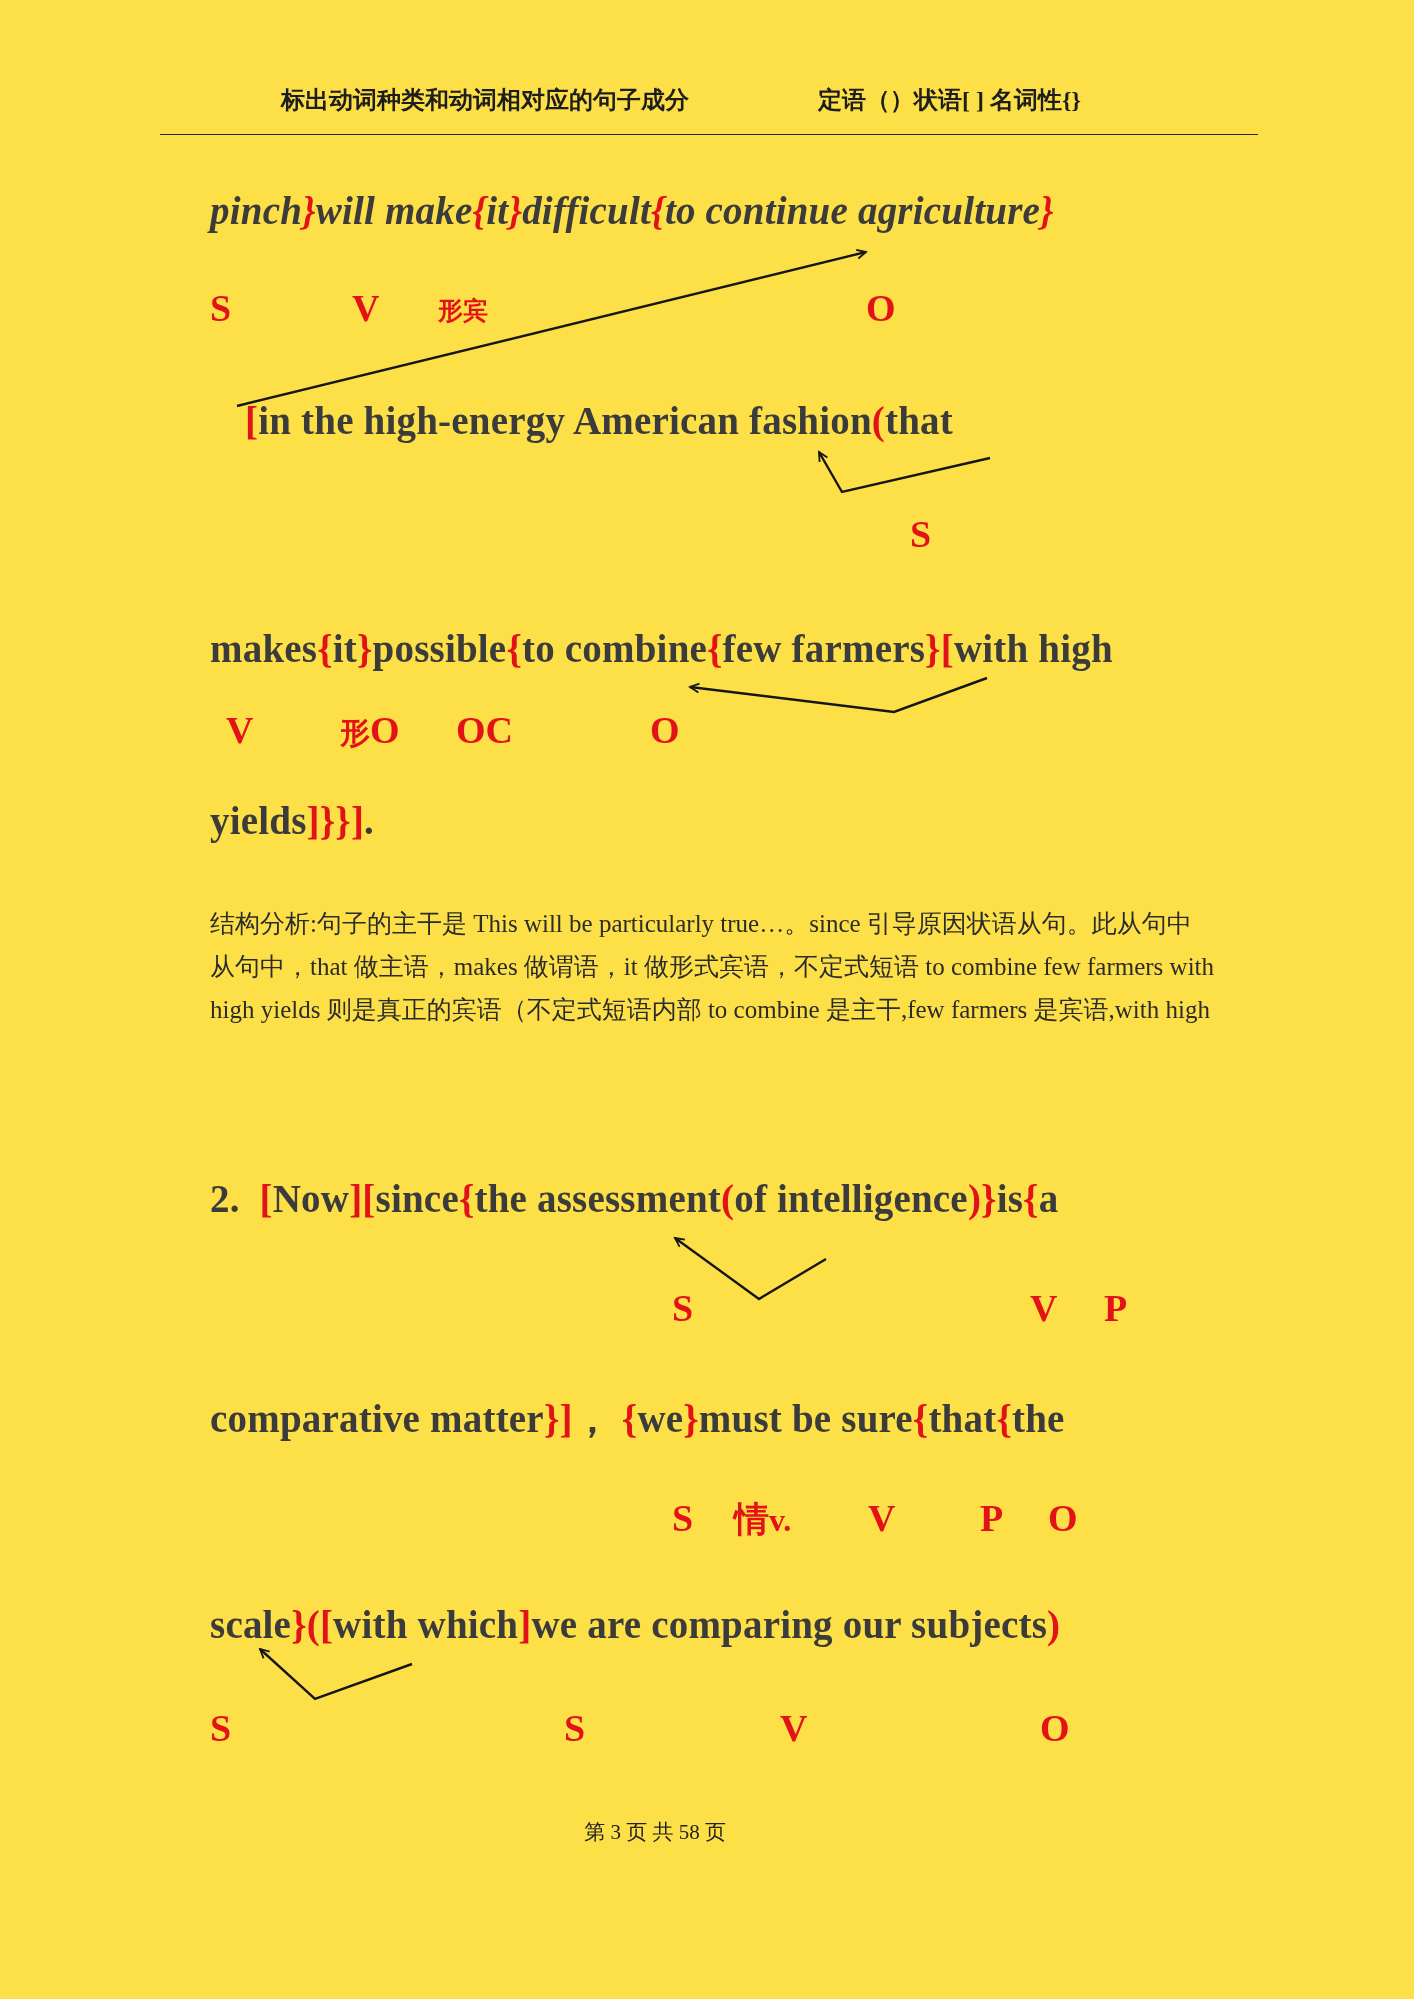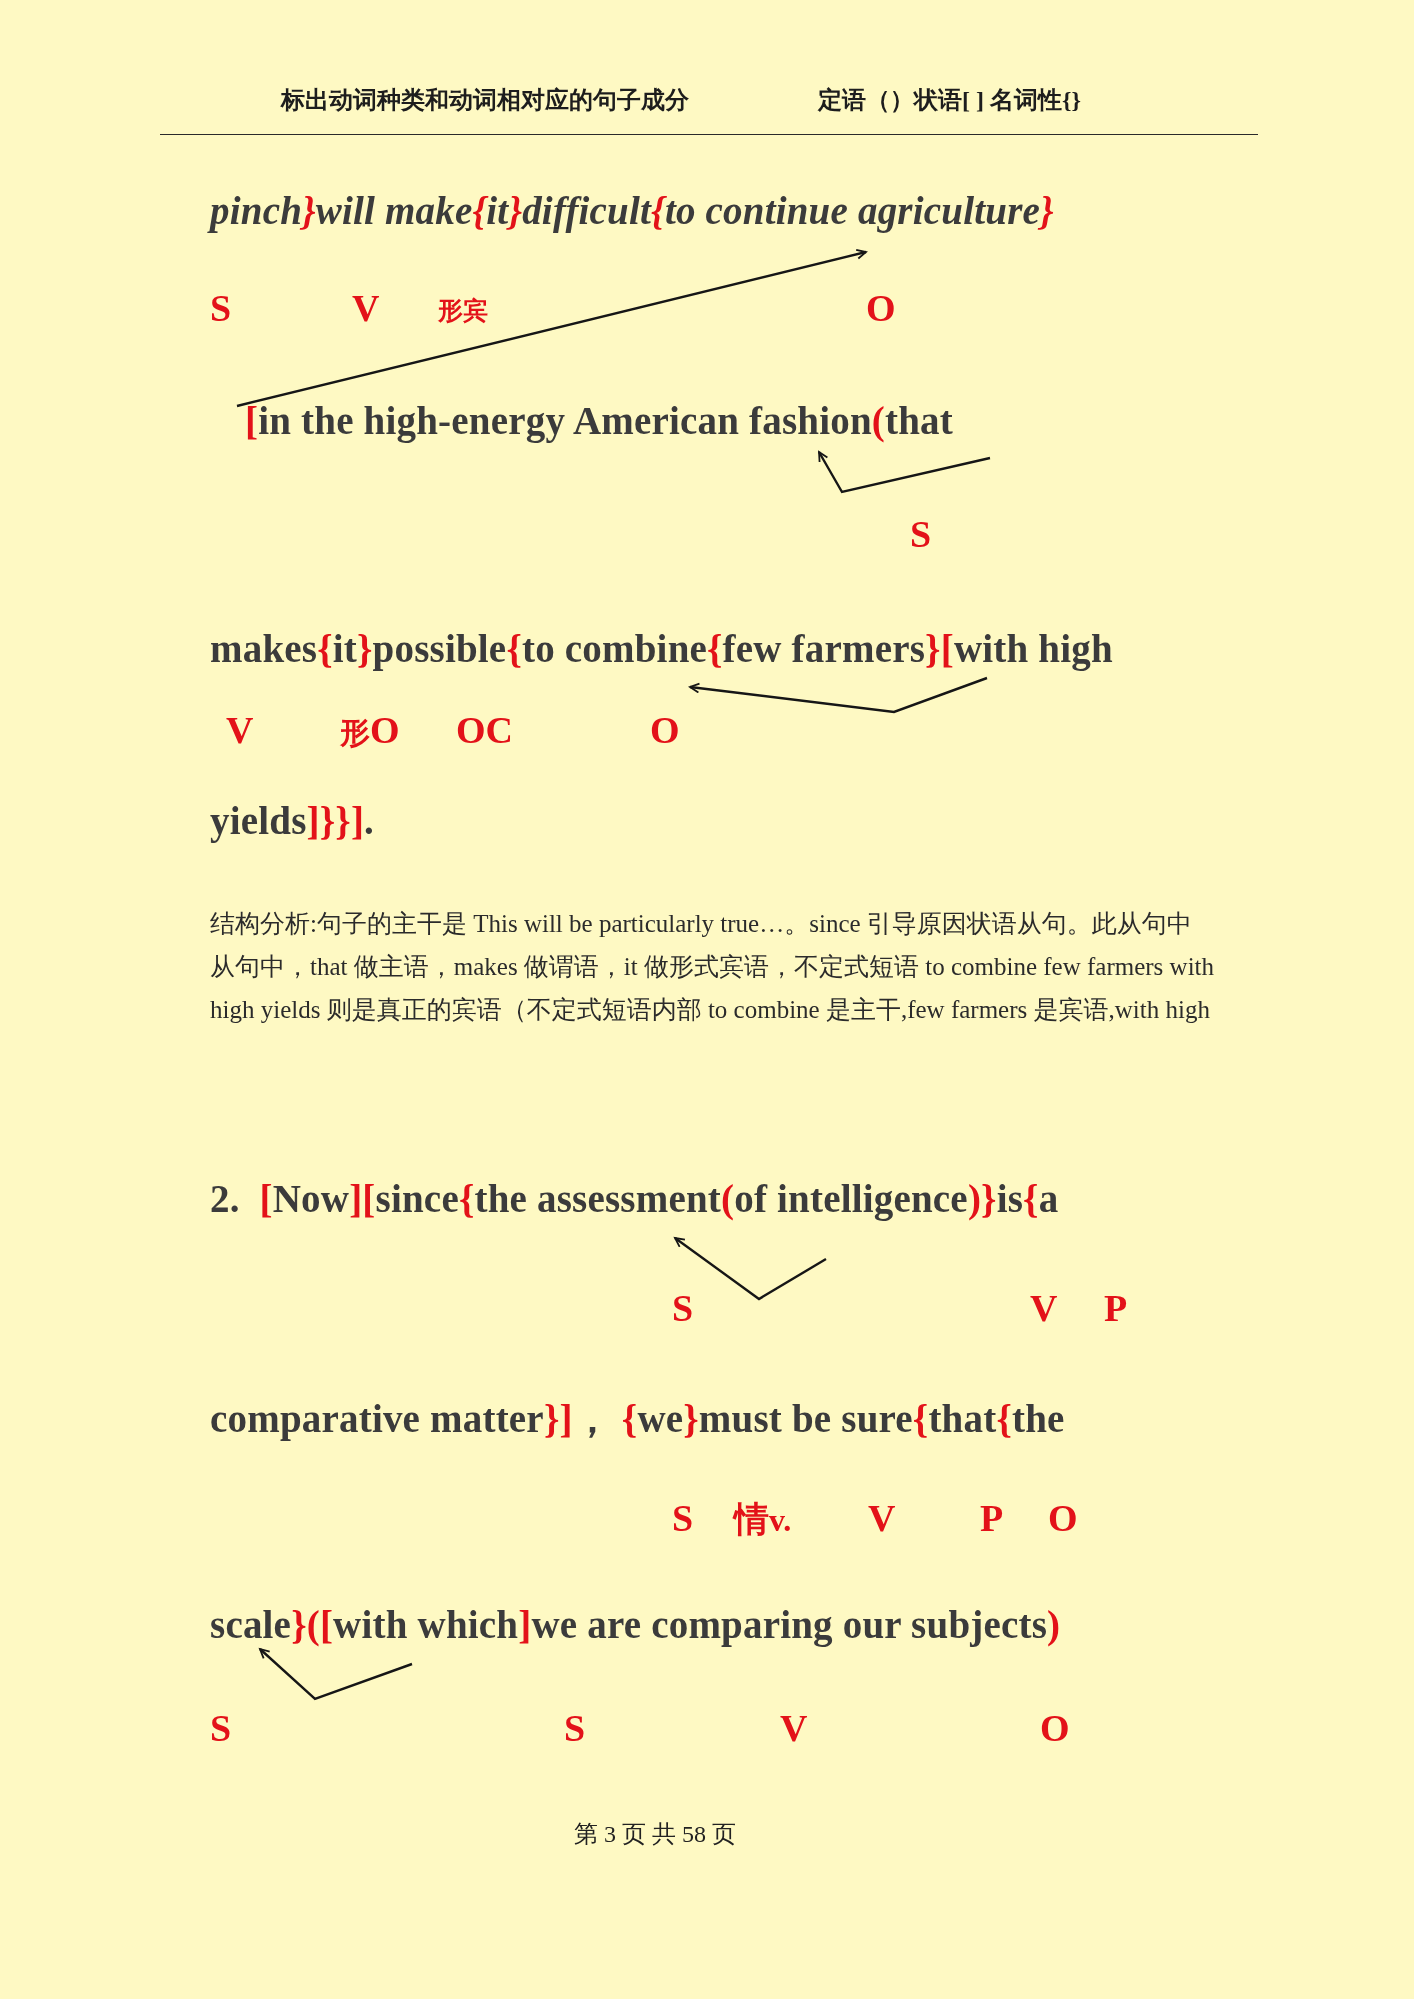--- a/index.html
+++ b/index.html
@@ -6,21 +6,21 @@
     --red:#e31219;
     --dark:#3b3b3b;
     --ink:#1d1d1d;
   }
   *{margin:0;padding:0;box-sizing:border-box;}
   html,body{background:#ffffff;}
   .page{
     position:relative;
     width:1414px;
     height:1999px;
-    background:#fef9c3;
+    background:#fde047;
     font-family:"Liberation Serif","DejaVu Serif",serif;
     overflow:hidden;
   }
   .abs{position:absolute;}
   .hdr{
     font-size:24px;
     font-weight:bold;
     color:var(--ink);
     white-space:nowrap;
   }
@@ -49,21 +49,21 @@
   .seg-rc{color:var(--red);font-size:30px;}
   .seg-RC{color:var(--red);font-size:35px;}
   .seg-rs{color:var(--red);font-size:32px;}
   .analysis{
     font-size:25px;
     color:#2b2b2b;
     line-height:43px;
     white-space:nowrap;
   }
   .footer{
-    font-size:24px;
+    font-size:21px;
     color:#222222;
     text-align:center;
     white-space:pre;
   }
   svg.arrows{
     position:absolute;left:0;top:0;
     pointer-events:none;
   }
 </style>
 </head>

